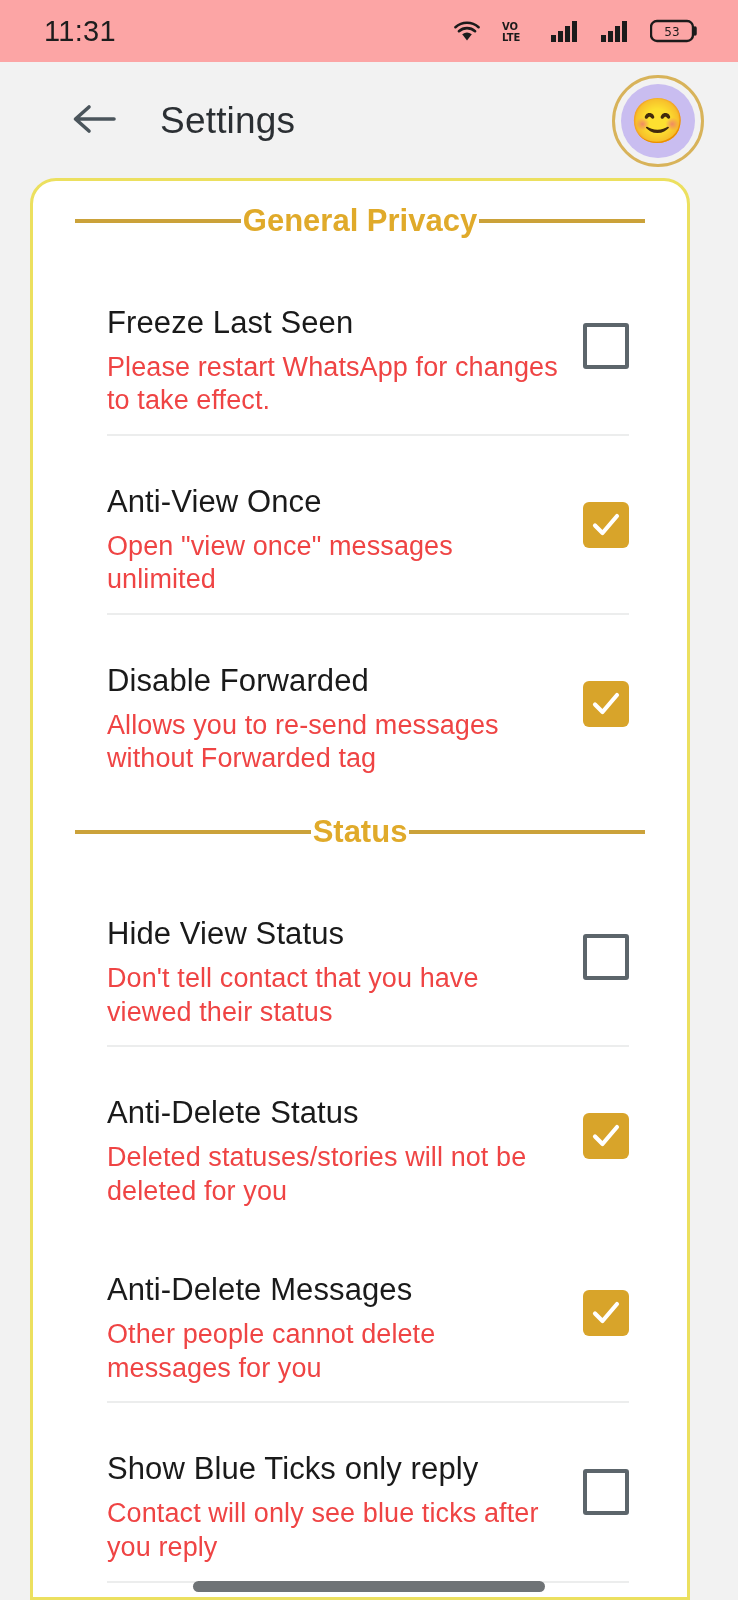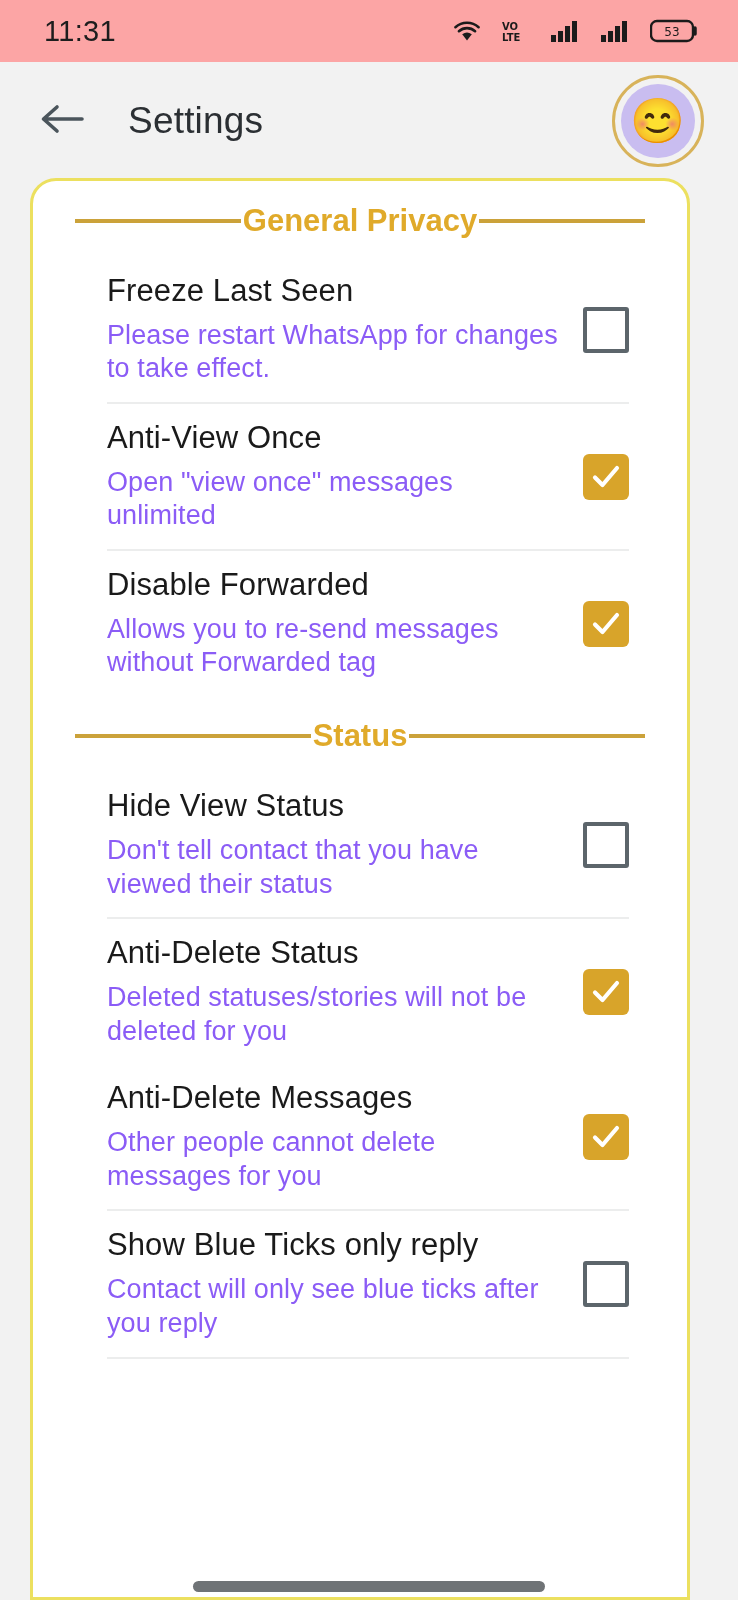--- a/index.html
+++ b/index.html
@@ -20,20 +20,21 @@
   .clock { font-size:29px; color:#1d1d1d; letter-spacing:.3px; }
   .sysicons { display:flex; align-items:center; gap:20px; }
   .sysicons svg { display:block; }
 
   
   .appbar {
     height:118px;
     display:flex; align-items:center;
     padding:0 34px 0 34px;
     background:#f2f2f2;
+    margin-left:32px;
   }
   .backbtn { width:56px; height:56px; display:flex; align-items:center; justify-content:center; }
   .apptitle {
     font-size:37px; color:#2b2f33; margin-left:38px; letter-spacing:.2px;
   }
   .avatar-wrap { margin-left:auto; }
   .avatar {
     width:92px; height:92px; border-radius:50%;
     border:3px solid #d8b35a;
     display:flex; align-items:center; justify-content:center;
@@ -69,27 +70,27 @@
   .sect .title {
     font-size:31px; font-weight:bold; color:#e0aa2a; white-space:nowrap;
   }
 
   
   .row {
     display:flex; align-items:center;
     padding:16px 58px 16px 74px;
     min-height:120px;
   }
-  .row .texts { flex:1 1 auto; padding-right:18px; }
+  .row .texts { flex:1 1 auto; padding-right:18px;margin-top:32px; }
   .row .label {
     font-size:31px; color:#1a1a1a; line-height:1.18; margin-bottom:9px;
     letter-spacing:.1px;
   }
   .row .desc {
-    font-size:27px; color:#8b5cf6; line-height:1.25; letter-spacing:.1px;
+    font-size:27px; color:#ef4444; line-height:1.25; letter-spacing:.1px;
   }
   .divider {
     height:2px; background:#eceded;
     margin-left:74px; margin-right:58px;
   }
 
   
   .cb { width:46px; height:46px; flex:0 0 46px; }
   .cb.off {
     border:4px solid #5c656b;

